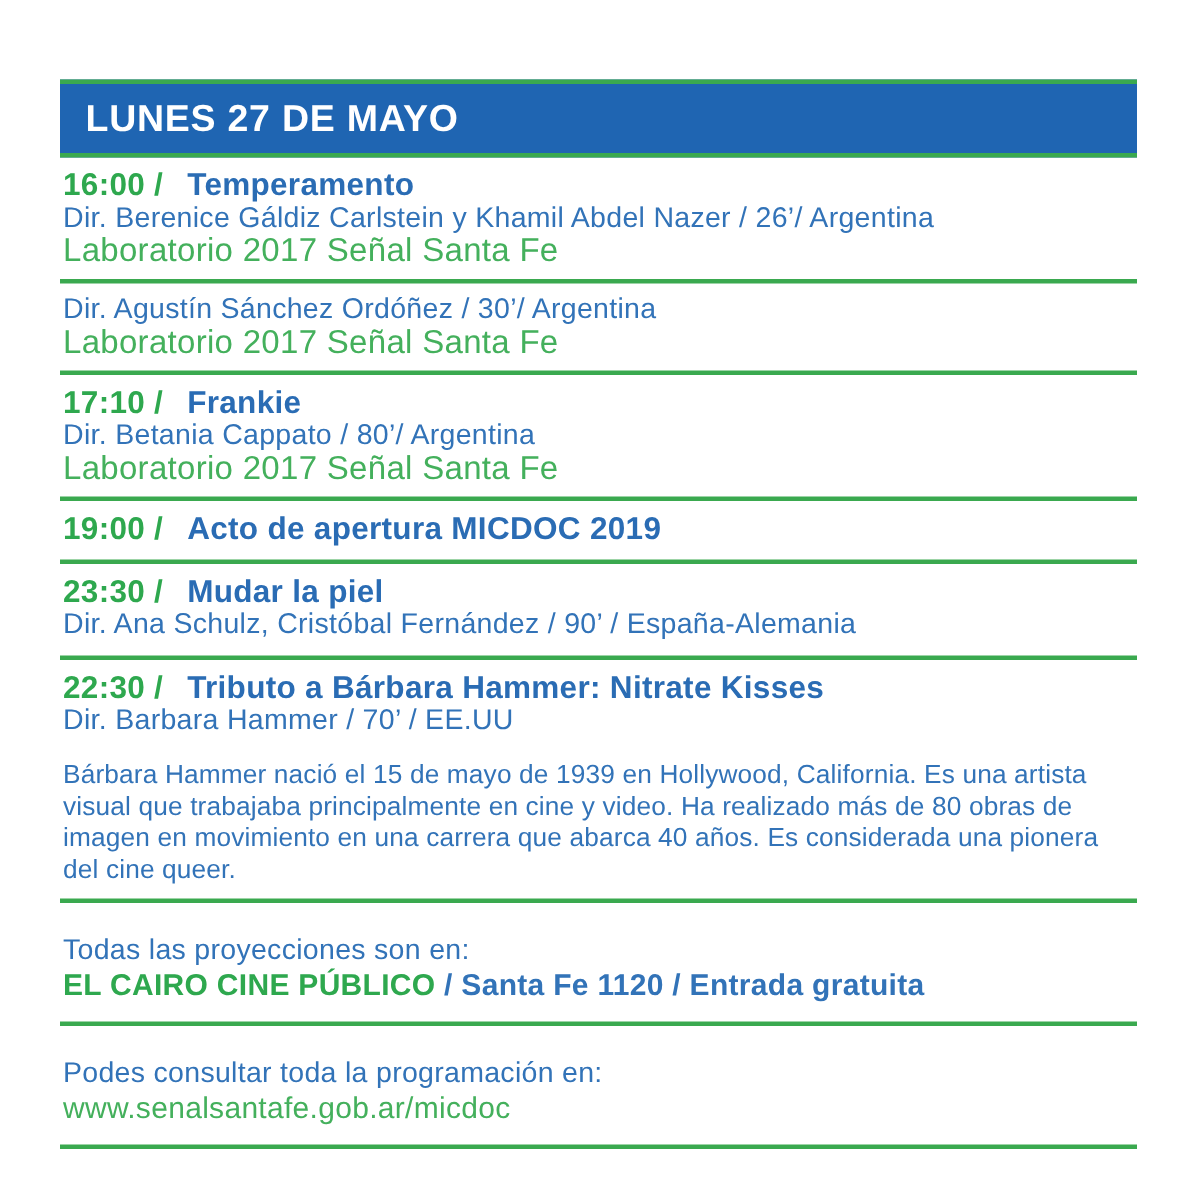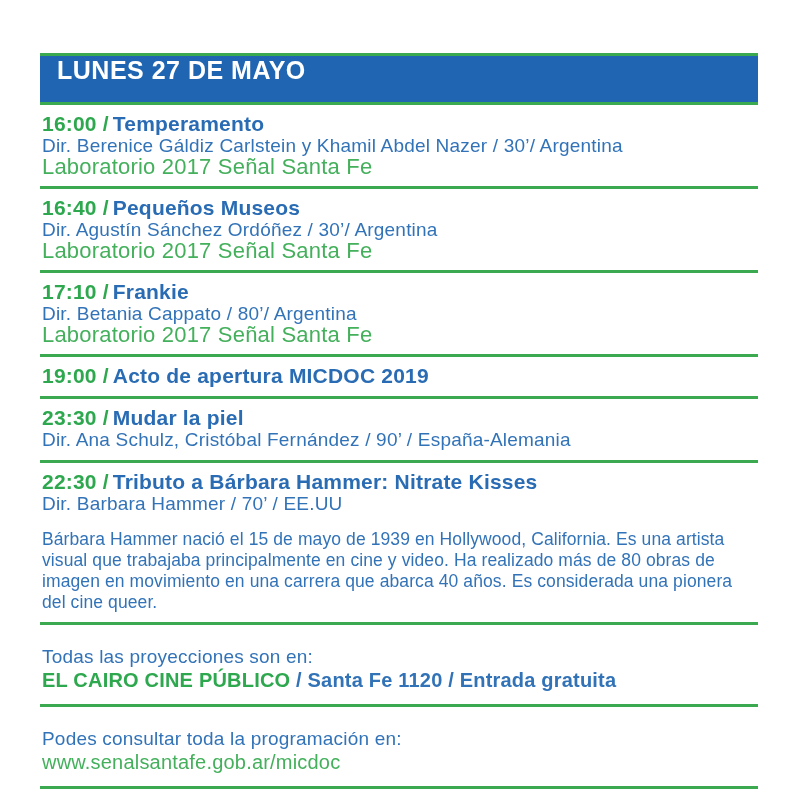--- a/index.html
+++ b/index.html
@@ -22,21 +22,21 @@
     width:718px;
     margin:53px 0 0 40px;
   }
   
   .day-bar{
     background:var(--bar-blue);
     border-top:3px solid var(--sep-green);
     border-bottom:3px solid var(--sep-green);
     height:52px;
     display:flex;
-    align-items:flex-start;
+    align-items:center;
     padding-left:17px;
   }
   .day-bar h1{
     color:var(--white);
     font-size:25px;
     font-weight:bold;
     letter-spacing:0.5px;
   }
   
   .sep{
@@ -49,21 +49,21 @@
     padding:7px 0 9px 2px;
   }
   .event-title{
     font-size:21px;
     font-weight:bold;
     line-height:23px;
     letter-spacing:0.2px;
   }
   .event-title .time{
     color:var(--time-green);
-    margin-right:4px;
+    margin-right:16px;
   }
   .event-title .name{
     color:var(--title-blue);
   }
   .details{
     color:var(--body-blue);
     font-size:19px;
     line-height:22px;
     letter-spacing:0.2px;
   }
@@ -114,29 +114,26 @@
 <div class="page">
 
   <header class="day-bar">
     <h1>LUNES 27 DE MAYO</h1>
   </header>
 
   <section class="event">
     <h2 class="event-title">
       <span class="time">16:00 /</span><span class="name">Temperamento</span>
     </h2>
-    <p class="details">Dir. Berenice Gáldiz Carlstein y Khamil Abdel Nazer / 30’/ Argentina</p>
+    <p class="details">Dir. Berenice Gáldiz Carlstein y Khamil Abdel Nazer / 26’/ Argentina</p>
     <p class="lab">Laboratorio 2017 Señal Santa Fe</p>
   </section>
   <hr class="sep">
 
   <section class="event">
-    <h2 class="event-title">
-      <span class="time">16:40 /</span><span class="name">Pequeños Museos</span>
-    </h2>
     <p class="details">Dir. Agustín Sánchez Ordóñez / 30’/ Argentina</p>
     <p class="lab">Laboratorio 2017 Señal Santa Fe</p>
   </section>
   <hr class="sep">
 
   <section class="event">
     <h2 class="event-title">
       <span class="time">17:10 /</span><span class="name">Frankie</span>
     </h2>
     <p class="details">Dir. Betania Cappato / 80’/ Argentina</p>

